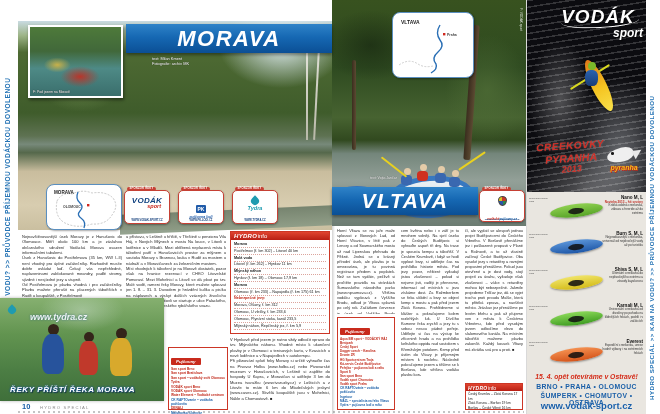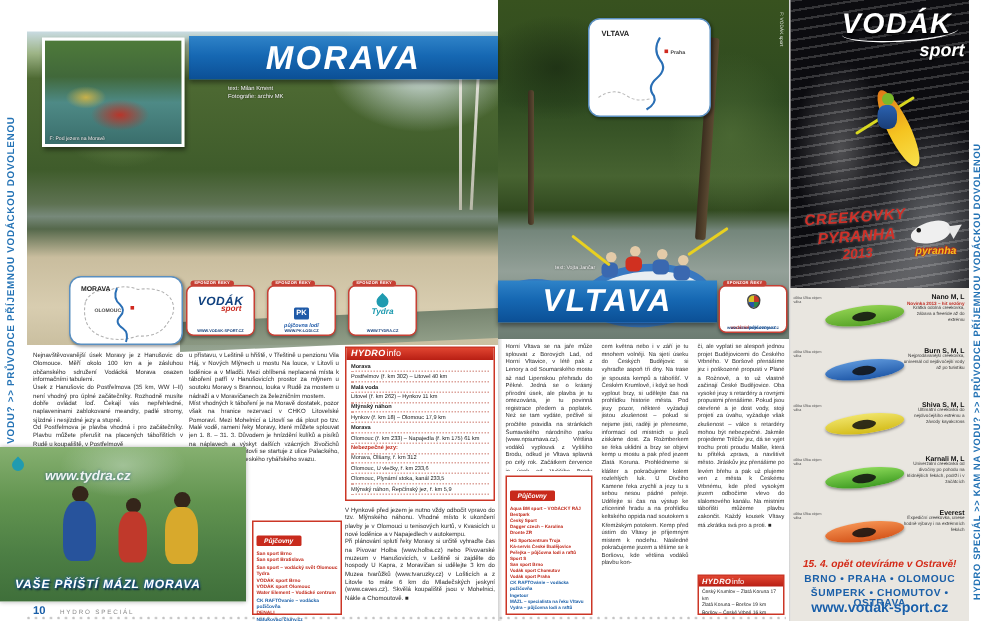--- a/index.html
+++ b/index.html
@@ -292,21 +292,21 @@
 
   <div class="abs photo-bottom">
     <div class="head" style="left:48px;top:26px;width:11px;height:11px;"></div>
     <div class="vest" style="left:42px;top:36px;width:22px;height:40px;background:#27539c;"></div>
     <div class="head" style="left:84px;top:34px;width:10px;height:10px;"></div>
     <div class="vest" style="left:79px;top:43px;width:19px;height:34px;background:#c0392b;"></div>
     <div class="head" style="left:116px;top:30px;width:11px;height:11px;"></div>
     <div class="vest" style="left:110px;top:40px;width:22px;height:38px;background:#d8a92c;"></div>
     <div class="droplet" style="position:absolute;left:8px;top:8px;margin:0;"></div>
     <div class="watermark" style="left:30px;top:14px;font-size:9px;">www.tydra.cz</div>
-    <div class="photo-cap" style="left:10px;bottom:7px;font-size:8px;">VAŠE PŘÍŠTÍ MÁZL MORAVA</div>
+    <div class="photo-cap" style="left:10px;bottom:7px;font-size:8px;">ŘEKY PŘÍŠTÍ ŘEKA MORAVA</div>
   </div>
 
   <div class="abs footer-num" style="left:22px;top:402px;">10</div>
   <div class="abs footer-label" style="left:40px;top:404.5px;">HYDRO SPECIÁL</div>
   <div class="abs dotted-strip" style="left:18px;top:411px;width:506px;height:3px;"></div>
 
   <div class="gutter" style="left:332px;"></div>
 
   <div class="abs photo-vltava"></div>
   <div class="abs trunk" style="left:468px;top:25px;width:7px;height:135px;transform:rotate(4deg);"></div>

